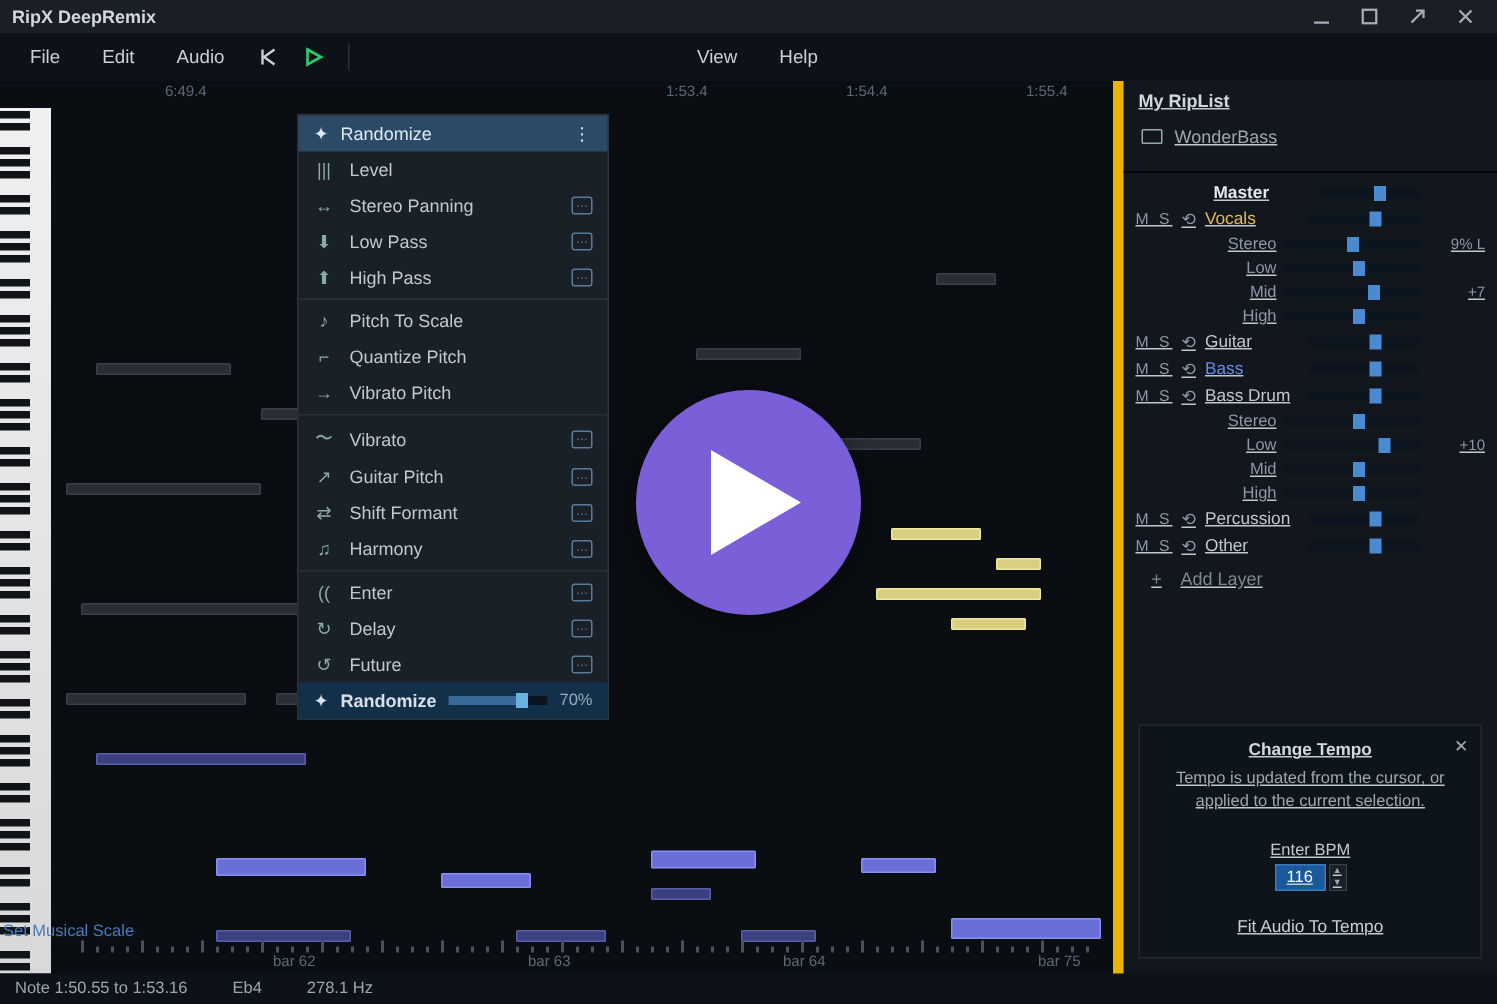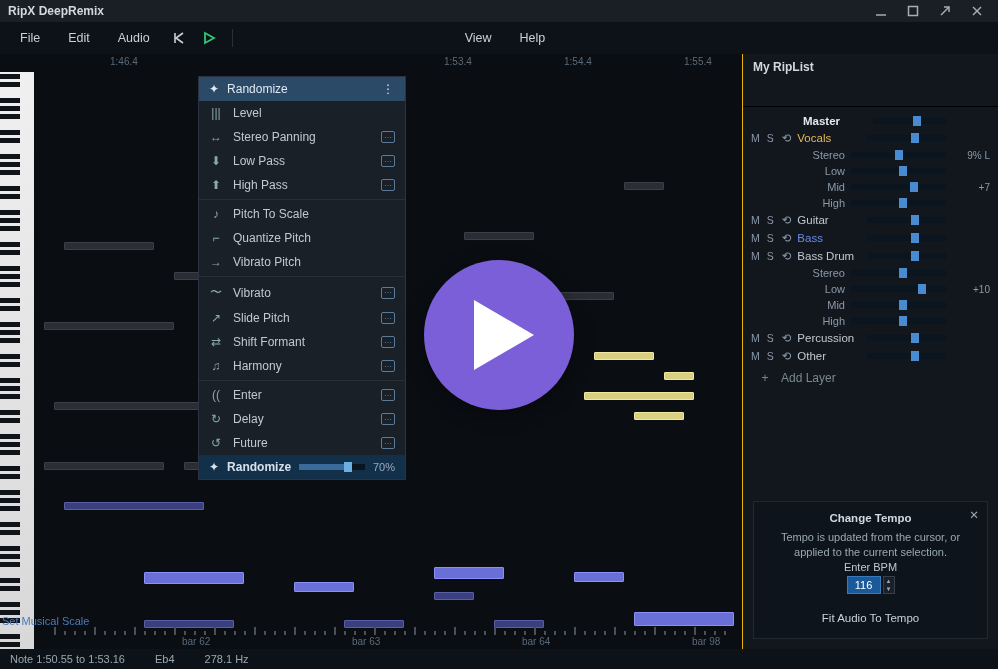--- a/index.html
+++ b/index.html
@@ -16,21 +16,21 @@
 .menubar { height: 32px; background: #0d1218; display: flex; align-items: center; padding: 0 8px; gap: 4px; font-size: 12.5px; }
 .menu-item { padding: 4px 12px; cursor: pointer; color: #c8d0d8; }
 .transport-btn { width: 22px; height: 22px; display: flex; align-items: center; justify-content: center; cursor: pointer; color: #c8d0d8; margin: 0 2px; }
 .transport-btn.play { color: #2ec96f; }
 .menubar .divider { width: 1px; height: 18px; background: #2a3038; margin: 0 6px; }
 .project-info { margin-left: auto; font-size: 14px; color: #d8e0e8; padding-right: 8px; }
 
 
 .main-row { display: flex; height: calc(100% - 22px - 32px - 20px); }
 .canvas-area { flex: 1; position: relative; background: #0a0d12; overflow: hidden; }
-.right-panel { width: 256px; background: #12171e; border-left: 1px solid #eab308; display: flex; flex-direction: column; }
+.right-panel { width: 256px; background: #12171e; border-left: 7px solid #eab308; display: flex; flex-direction: column; text-decoration: underline; }
 
 
 .timeline-ruler { position: absolute; top: 0; left: 34px; right: 0; height: 18px; background: #0a0d12; display: flex; font-size: 10px; color: #5a6a7a; }
 .time-tick { position: absolute; top: 2px; }
 
 
 .piano-keys { position: absolute; left: 0; top: 18px; bottom: 0; width: 34px; background: linear-gradient(#f0f0f0,#d8d8d8); }
 .piano-keys .blackkey { position: absolute; left: 0; width: 20px; height: 5px; background: #101418; }
 .note-grid { position: absolute; left: 34px; top: 18px; right: 0; bottom: 0; }
 .note { position: absolute; height: 8px; border-radius: 1px; }
@@ -52,41 +52,41 @@
 .fx-footer .slider .fill { position: absolute; left: 0; top: 0; bottom: 0; width: 70%; background: #3a6a9a; }
 .fx-footer .slider .thumb { position: absolute; left: 68%; top: -2px; width: 8px; height: 10px; background: #6ab0e0; }
 .fx-footer .pct { font-size: 11px; color: #9ab; text-align: right; }
 
 
 .riplist-hdr { padding: 6px 10px; font-size: 12px; font-weight: 600; color: #d0d8e0; }
 .riplist-item { display: flex; align-items: center; gap: 8px; padding: 4px 12px; font-size: 12px; color: #9aa8b0; cursor: pointer; }
 .riplist-item.selected { background: #3a6a9a; color: #e8f0f8; }
 .folder-icon { width: 14px; height: 10px; border: 1px solid currentColor; border-radius: 1px; }
 
-.mixer { margin-top: 26px; border-top: 1px solid #000; padding-top: 6px; font-size: 11.5px; }
+.mixer { margin-top: 12px; border-top: 1px solid #000; padding-top: 6px; font-size: 11.5px; }
 .mixer-row { display: flex; align-items: center; gap: 6px; padding: 2px 8px; }
 .mixer-row .ms { color: #8a98a8; font-size: 10.5px; letter-spacing: 2px; cursor: pointer; }
 .mixer-row .lock { color: #8a98a8; cursor: pointer; }
 .mixer-row .label { flex: 0 0 64px; color: #c0c8d0; }
 .mixer-row .label.master { font-weight: 600; color: #e0e8f0; }
 .mixer-row .label.hl { color: #e8b85a; }
 .mixer-row .label.hl2 { color: #6a8ae8; }
 .mixer-row .mslider { flex: 1; height: 6px; background: #0a1520; position: relative; margin-right: 4px; cursor: pointer; }
 .mixer-row .mslider .mthumb { position: absolute; top: -2px; width: 8px; height: 10px; background: #4a8ad0; }
 .mixer-row .val { width: 34px; font-size: 10px; color: #8a98a8; text-align: right; }
 .mixer-sub { padding-left: 58px; }
 .mixer-sub .label { flex: 0 0 44px; font-size: 11px; color: #8a98a8; text-align: right; }
 .add-layer { display: flex; align-items: center; gap: 10px; padding: 6px 16px; color: #7a8890; cursor: pointer; font-size: 12px; }
 .add-layer .plus { width: 12px; text-align: center; }
 
 
 .tempo-box { margin: 14px 10px 10px; background: #0e141c; border: 1px solid #202830; padding: 10px 12px; font-size: 11.5px; position: relative; }
 .tempo-box .close { position: absolute; right: 8px; top: 6px; cursor: pointer; color: #a0a8b0; }
 .tempo-box .title { font-weight: 600; color: #d0d8e0; text-align: center; margin-bottom: 6px; }
-.tempo-box .desc { text-align: center; color: #9aa8b0; font-size: 11px; line-height: 1.3; margin-bottom: 2px; }
+.tempo-box .desc { text-align: center; color: #9aa8b0; font-size: 11px; line-height: 1.3; margin-bottom: 20px; }
 .tempo-box .bpm-label { text-align: center; font-size: 11px; color: #c0c8d0; margin-bottom: 3px; }
 .tempo-box .bpm-input-row { display: flex; justify-content: center; gap: 2px; margin-bottom: 14px; }
 .tempo-box input.bpm { width: 34px; height: 18px; background: #1a5a9a; border: 1px solid #3a7aba; color: #fff; font-size: 11px; text-align: center; }
 .tempo-box .spin { width: 12px; height: 18px; display: flex; flex-direction: column; border: 1px solid #3a4048; }
 .tempo-box .spin div { flex: 1; font-size: 6px; display: flex; align-items: center; justify-content: center; cursor: pointer; background: #1a2028; color: #9ab; }
 .tempo-box .fit-btn { text-align: center; color: #c8d0d8; cursor: pointer; padding: 4px; }
 
 
 .bar-ruler { position: absolute; bottom: 0; left: 34px; right: 0; height: 36px; font-size: 10px; color: #5a6a7a; }
 .bar-ruler .scale-link { position: absolute; left: -32px; bottom: 22px; color: #4a7aba; font-size: 11px; cursor: pointer; }
@@ -147,21 +147,21 @@
     </div>
   <div class="divider"></div>
   <div class="menu-item" style="margin-left:210px">View</div>
   <div class="menu-item">Help</div>
 </div>
 
 <div class="main-row">
   <div class="canvas-area">
 
     <div class="timeline-ruler">
-      <span class="time-tick" style="left:76px">1:46.4</span>
+      <span class="time-tick" style="left:76px">6:49.4</span>
       <span class="time-tick" style="left:410px">1:53.4</span>
       <span class="time-tick" style="left:530px">1:54.4</span>
       <span class="time-tick" style="left:650px">1:55.4</span>
     </div>
 
     <div class="piano-keys">
         <div class="blackkey" style="top: 2px;"></div>
         <div class="blackkey" style="top: 10px;"></div>
         <div class="blackkey" style="top: 26px;"></div>
         <div class="blackkey" style="top: 34px;"></div>
@@ -239,21 +239,21 @@
       <div class="note p2" style="left:110px; top:548px; width:90px"></div>
       <div class="note p2" style="left:310px; top:548px; width:60px"></div>
       <div class="note p2" style="left:460px; top:548px; width:50px"></div>
     </div>
 
     <div class="bar-ruler">
       <span class="scale-link">Set Musical Scale</span>
       <span class="barlabel" style="left:148px">bar 62</span>
       <span class="barlabel" style="left:318px">bar 63</span>
       <span class="barlabel" style="left:488px">bar 64</span>
-      <span class="barlabel" style="left:658px">bar 98</span>
+      <span class="barlabel" style="left:658px">bar 75</span>
     <div class="tick" style="left: 20px; height: 8px;"></div>
         <div class="tick" style="left: 30px; height: 4px;"></div>
         <div class="tick" style="left: 40px; height: 4px;"></div>
         <div class="tick" style="left: 50px; height: 4px;"></div>
         <div class="tick" style="left: 60px; height: 8px;"></div>
         <div class="tick" style="left: 70px; height: 4px;"></div>
         <div class="tick" style="left: 80px; height: 4px;"></div>
         <div class="tick" style="left: 90px; height: 4px;"></div>
         <div class="tick" style="left: 100px; height: 8px;"></div>
         <div class="tick" style="left: 110px; height: 4px;"></div>
@@ -357,21 +357,21 @@
             <span>Vibrato Pitch</span>
           </div>
           <div class="fx-sep"></div>
           <div class="fx-row">
             <span class="fx-icon">〜</span>
             <span>Vibrato</span>
             <span class="fx-badge">⋯</span>
           </div>
           <div class="fx-row">
             <span class="fx-icon">↗</span>
-            <span>Slide Pitch</span>
+            <span>Guitar Pitch</span>
             <span class="fx-badge">⋯</span>
           </div>
           <div class="fx-row">
             <span class="fx-icon">⇄</span>
             <span>Shift Formant</span>
             <span class="fx-badge">⋯</span>
           </div>
           <div class="fx-row">
             <span class="fx-icon">♫</span>
             <span>Harmony</span>
@@ -402,20 +402,24 @@
             <div class="thumb"></div>
           </div>
         <span class="pct">70%</span>
       </div>
     </div>
   </div>
 
   <div class="right-panel">
     <div class="riplist-hdr">My RipList</div>
     <div id="riplist">
+        <div class="riplist-item">
+          <span class="folder-icon"></span>
+          <span>WonderBass</span>
+        </div>
       </div>
 
     <div class="mixer">
       <div class="mixer-row">
           <span style="width:46px"></span>
           <span class="label master">Master</span>
           <div class="mslider">
             <div class="mthumb" style="left:55%"></div>
           </div>
           <span class="val"></span>

